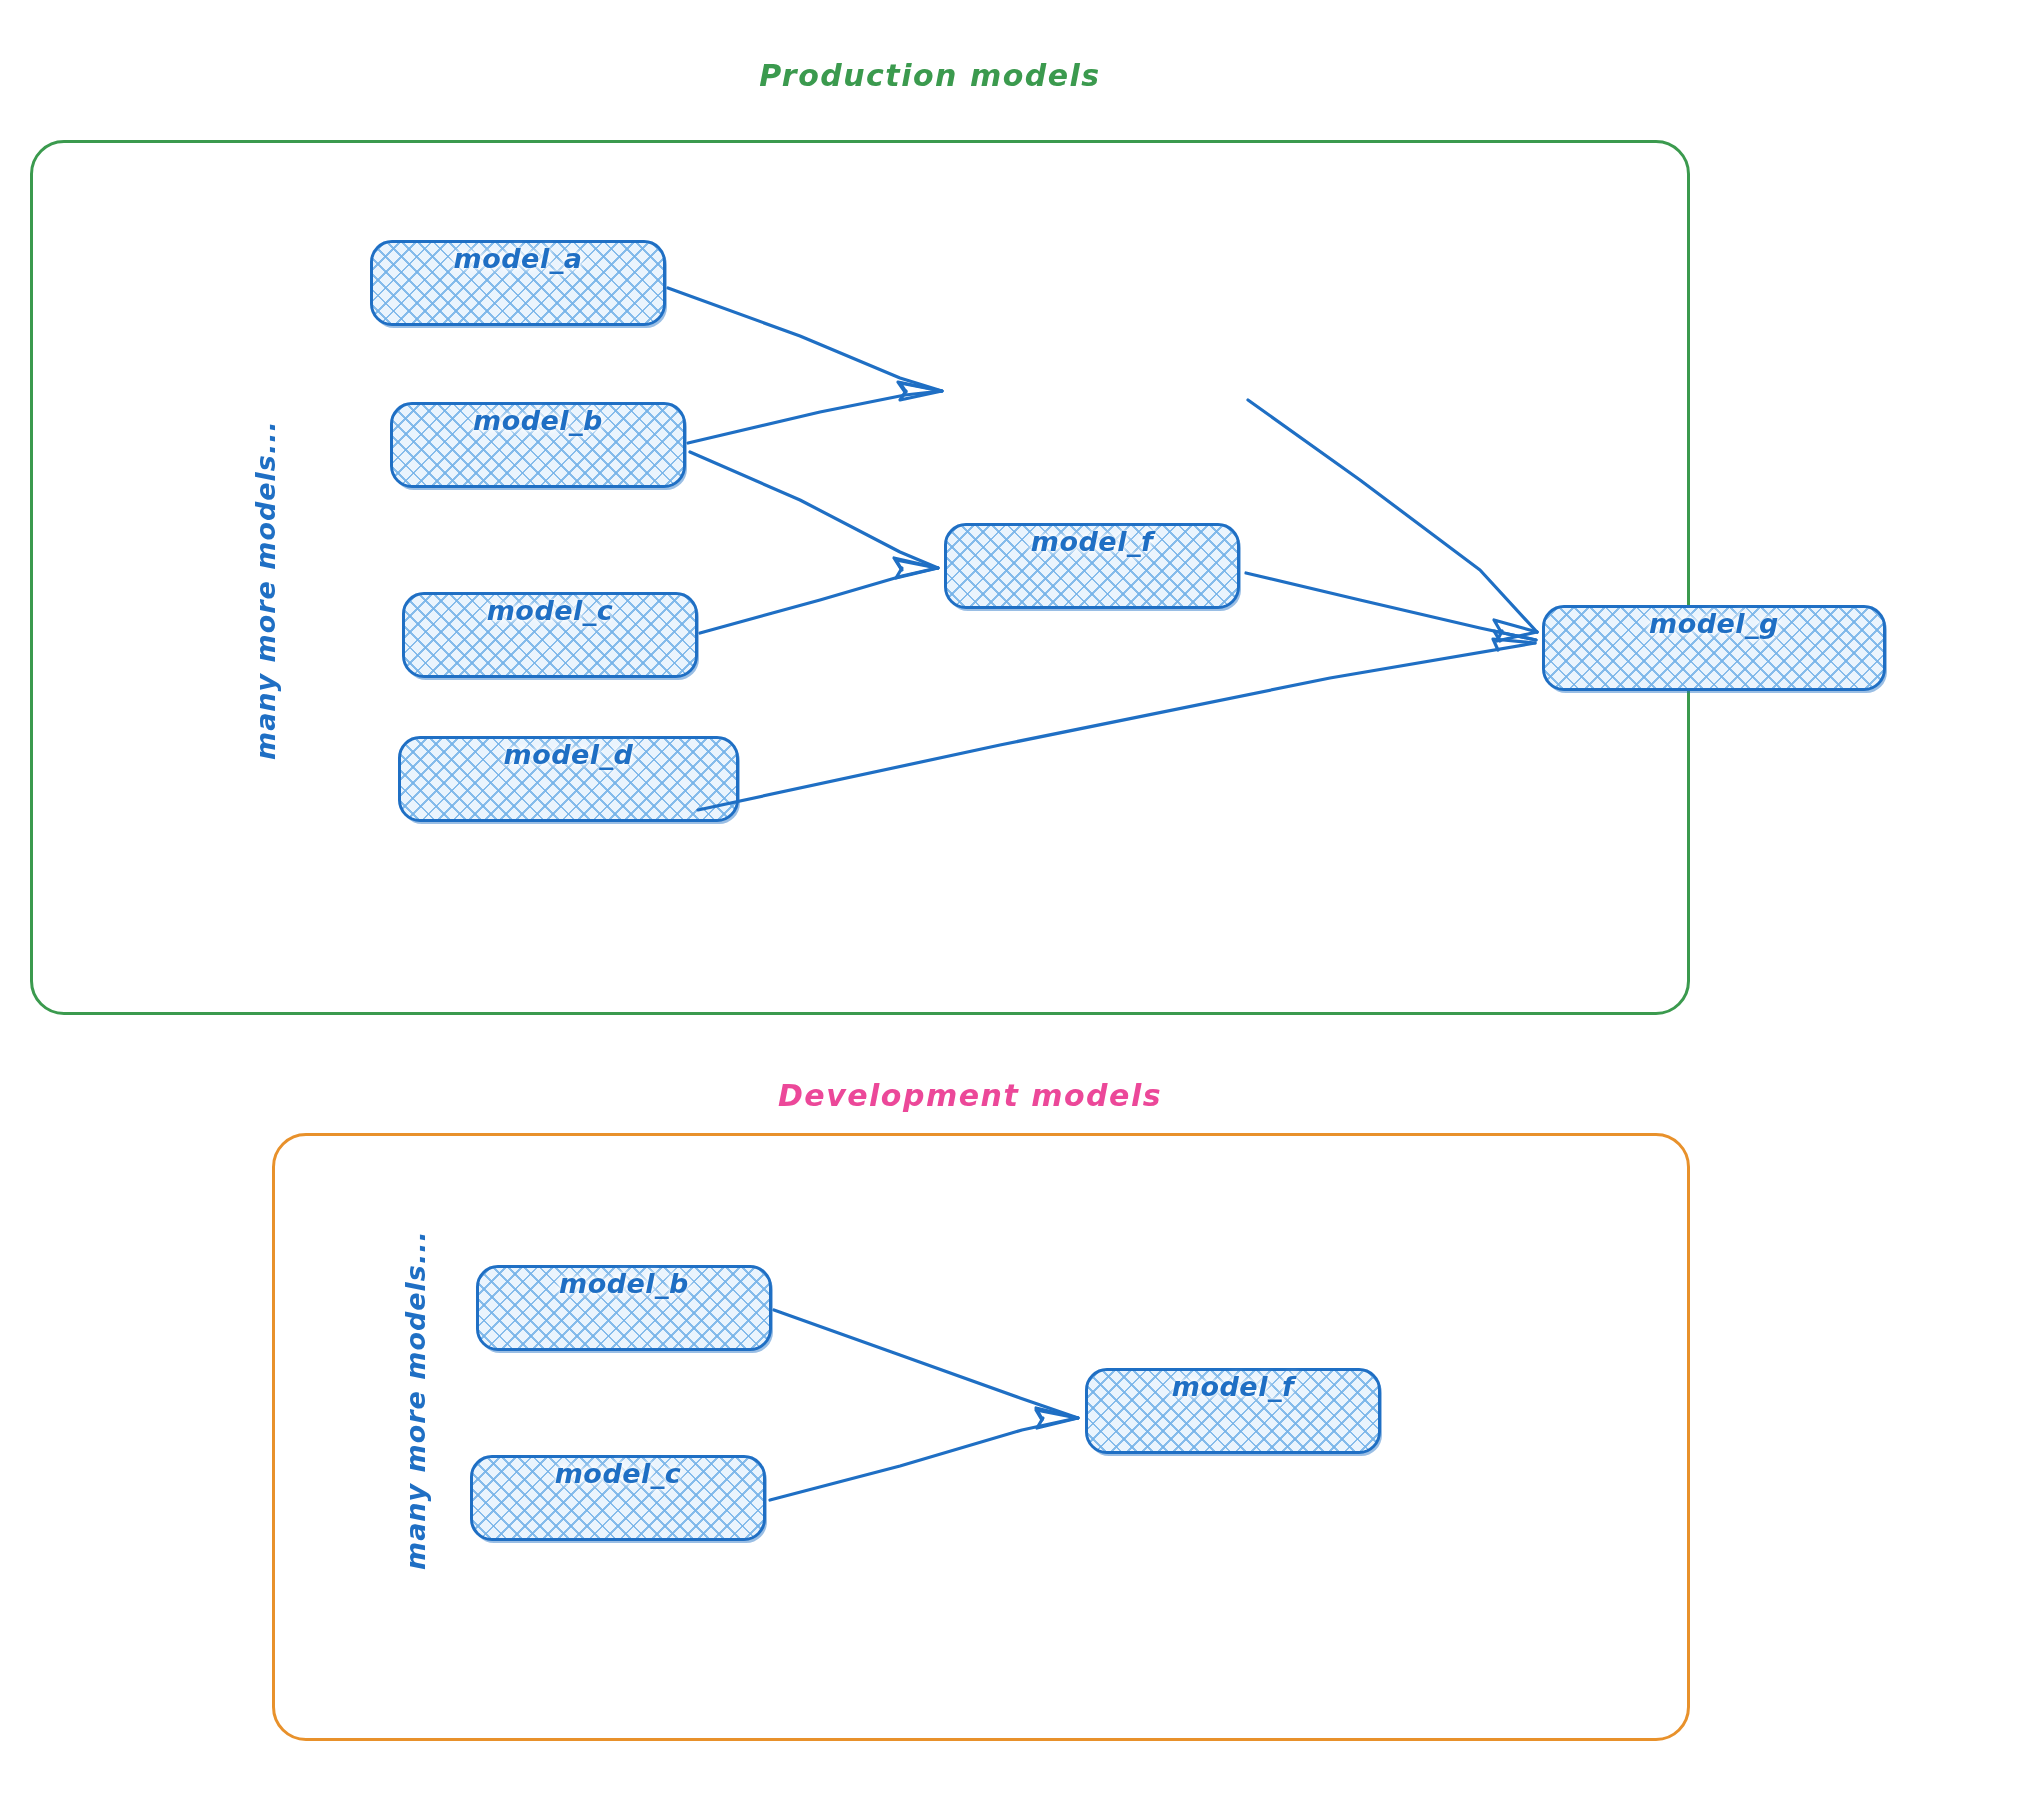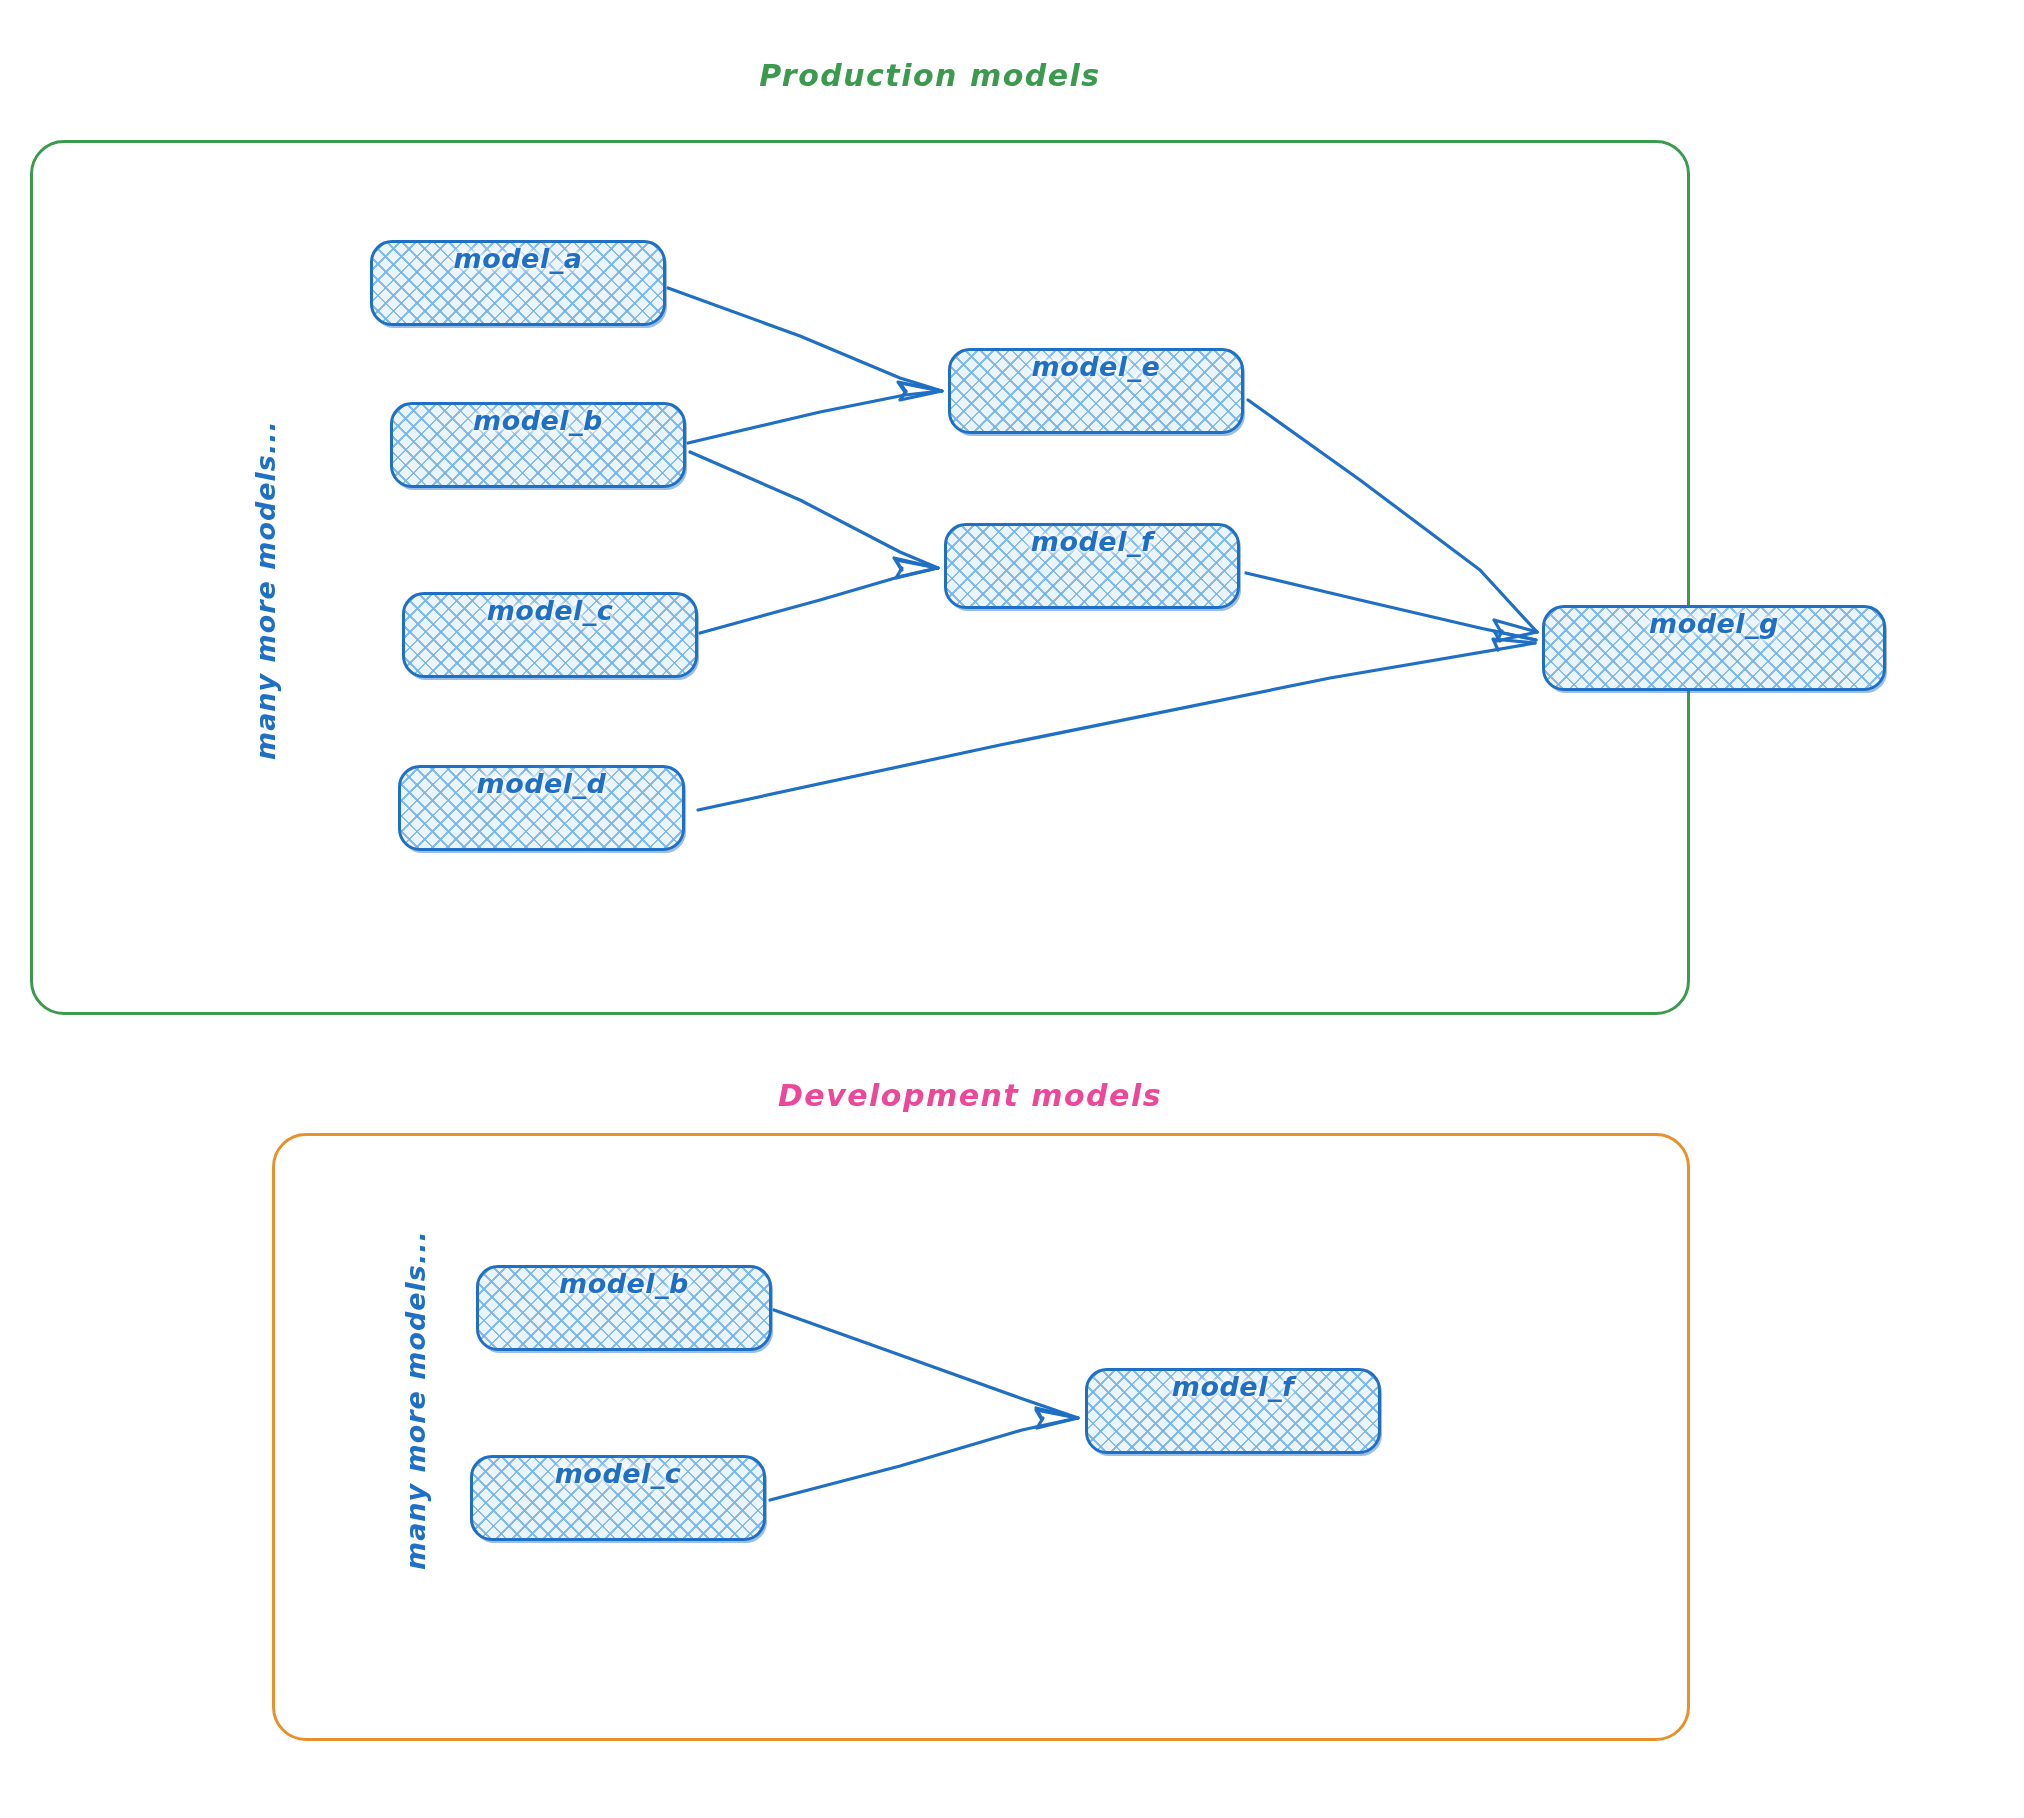--- a/index.html
+++ b/index.html
@@ -56,25 +56,22 @@
 
   <div class="node" style="left:370px;top:240px;width:296px;height:86px;">
     <span>model_a</span>
   </div>
   <div class="node" style="left:390px;top:402px;width:296px;height:86px;">
     <span>model_b</span>
   </div>
   <div class="node" style="left:402px;top:592px;width:296px;height:86px;">
     <span>model_c</span>
   </div>
-  <div class="node" style="left:398px;top:765px;width:287px;height:86px;">
+  <div class="node" style="left:398px;top:736px;width:341px;height:86px;">
     <span>model_d</span>
-  </div>
-  <div class="node" style="left:948px;top:348px;width:296px;height:86px;">
-    <span>model_e</span>
   </div>
   <div class="node" style="left:944px;top:523px;width:296px;height:86px;">
     <span>model_f</span>
   </div>
   <div class="node" style="left:1542px;top:605px;width:344px;height:86px;">
     <span>model_g</span>
   </div>
 
   <div class="group-title dev" style="left:760px;top:1078px;width:420px;">Development models</div>
 

